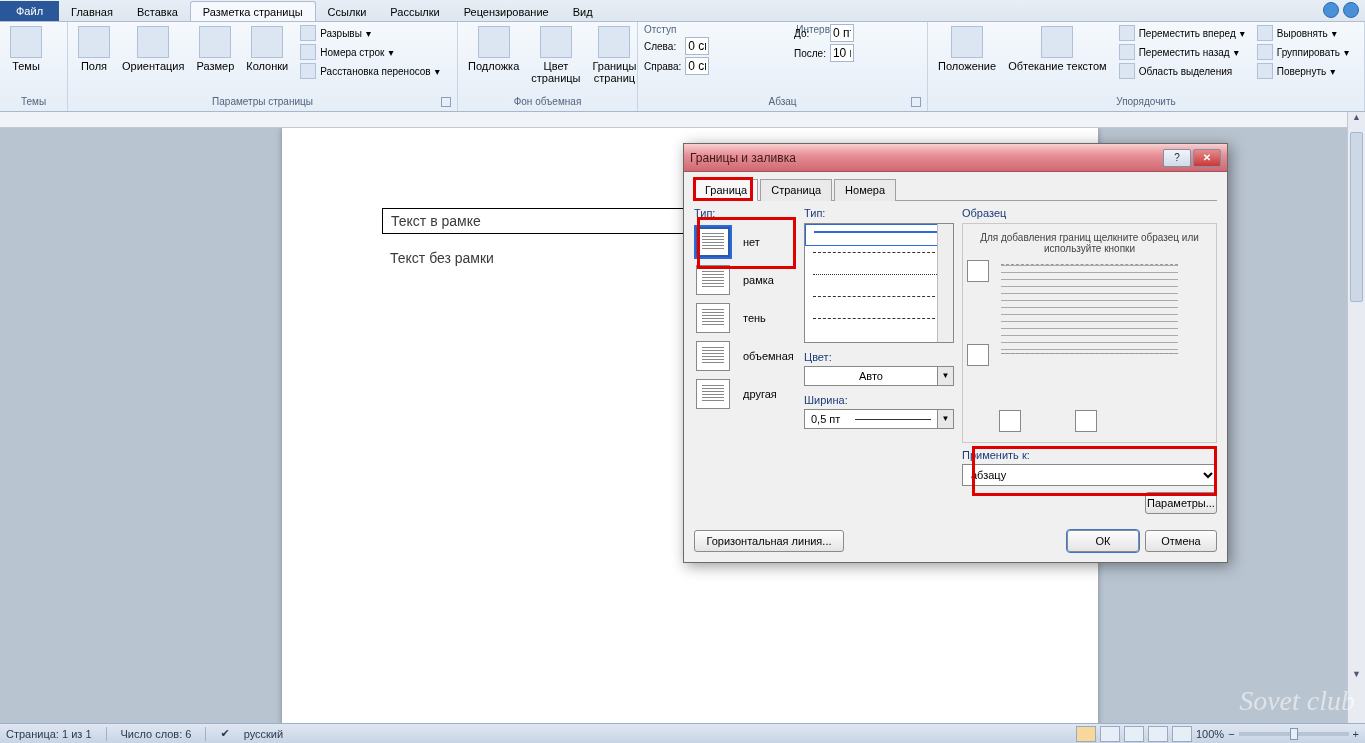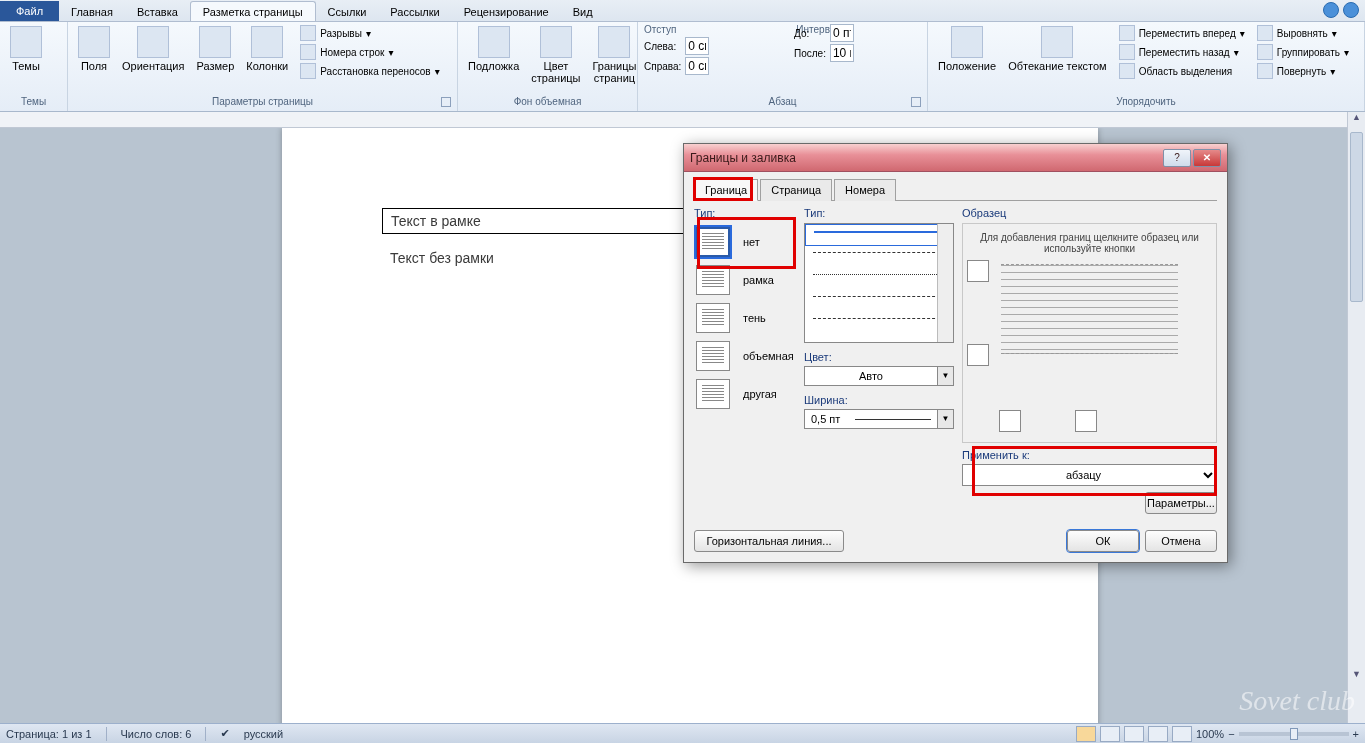--- a/index.html
+++ b/index.html
@@ -88,21 +88,21 @@
 .preview-box { border: 1px solid #c8c8c8; padding: 8px; height: 220px; position: relative; }
 .preview-text { text-align: center; font-size: 10px; color: #444; margin-bottom: 10px; }
 .preview-canvas { height: 90px; margin: 0 30px; background: repeating-linear-gradient(#aaa, #aaa 1px, transparent 1px, transparent 7px); border-top: 1px dashed #999; border-bottom: 1px dashed #999; position: relative; }
 .edge-btn { width: 22px; height: 22px; border: 1px solid #888; background: #fff; position: absolute; cursor: pointer; }
 .edge-btn.t { left: 4px; top: 36px; }
 .edge-btn.b { left: 4px; top: 120px; }
 .edge-btn.l { left: 36px; bottom: 10px; }
 .edge-btn.r { left: 112px; bottom: 10px; }
 
 .apply-row { margin-top: 6px; }
-.apply-row select { width: 100%; height: 22px; border: 1px solid #888; background: #fff; font-size: 11px; padding: 0 4px; text-align: center; }
+.apply-row select { width: 100%; height: 22px; border: 1px solid #888; background: #fff; font-size: 11px; padding: 0 4px; }
 
 .dlg-footer { display: flex; align-items: center; gap: 6px; padding: 6px 10px 10px; }
 .dlg-btn { min-width: 72px; height: 22px; border: 1px solid #8a8a8a; background: linear-gradient(#fdfdfd, #e4e4e4); border-radius: 3px; font-size: 11px; cursor: pointer; }
 .dlg-btn.primary { outline: 1px solid #3a78d8; }
 
 
 .hl { position: absolute; border: 3px solid #e00000; pointer-events: none; }
 .hl1 { left: 693px; top: 177px; width: 60px; height: 24px; }
 .hl2 { left: 697px; top: 217px; width: 99px; height: 52px; }
 .hl3 { left: 972px; top: 446px; width: 245px; height: 50px; }

